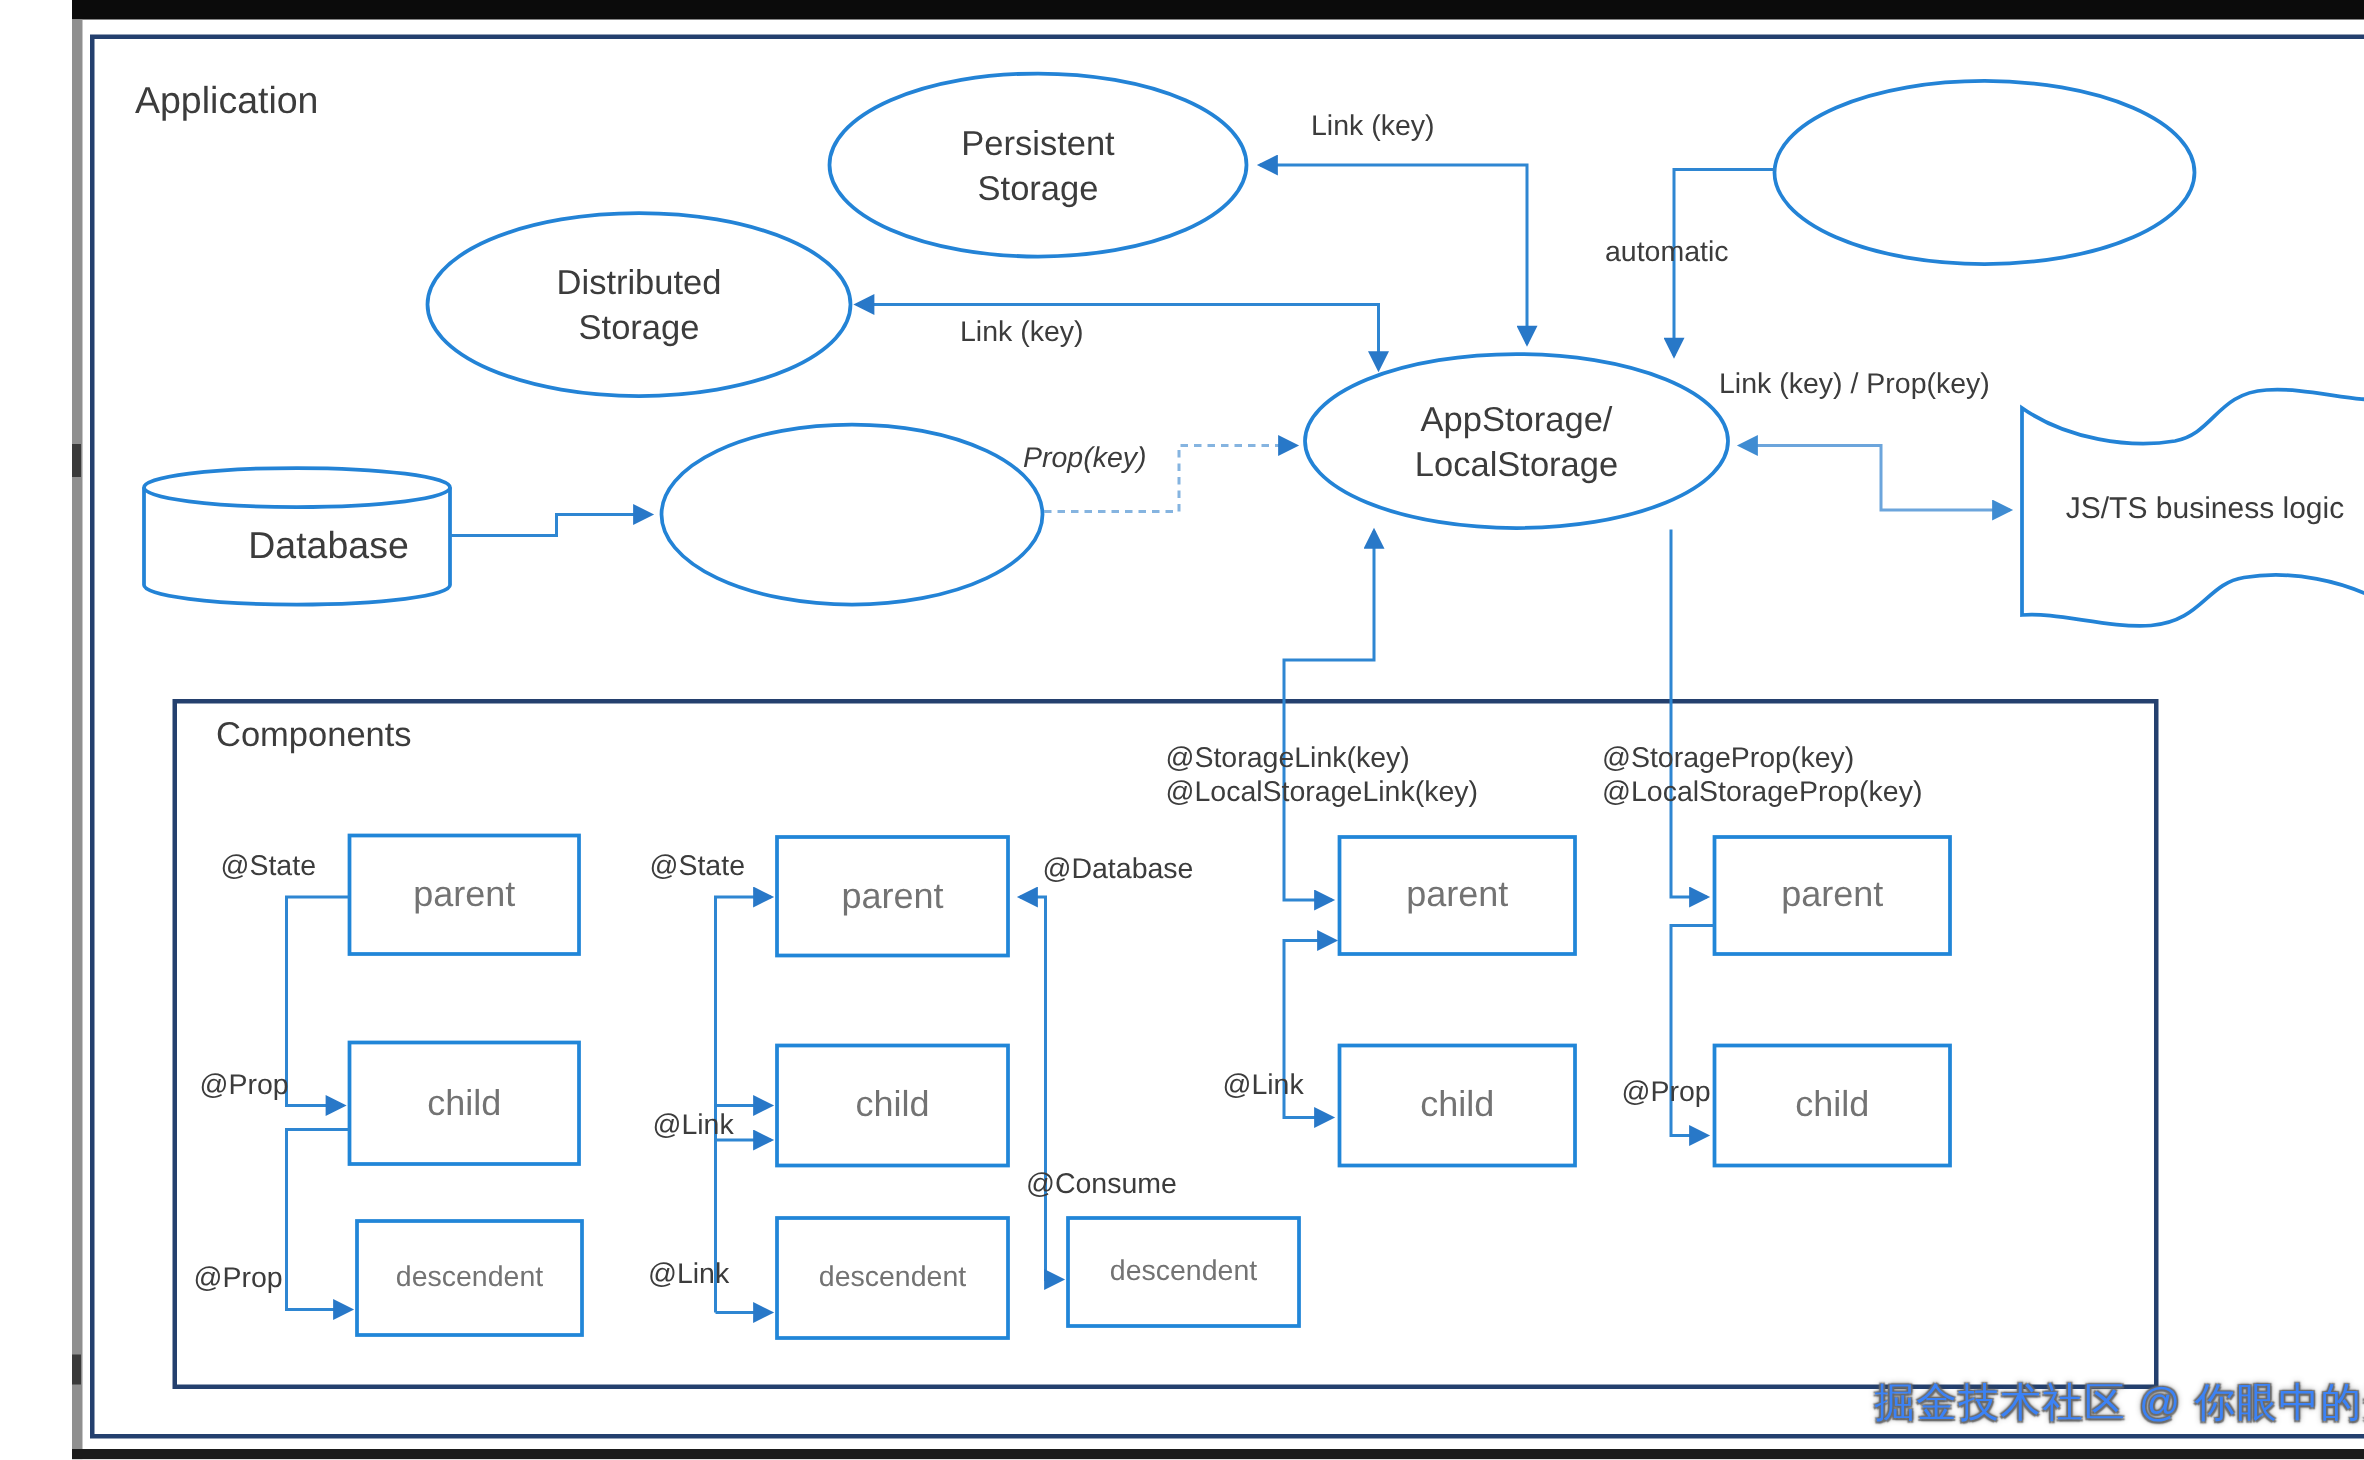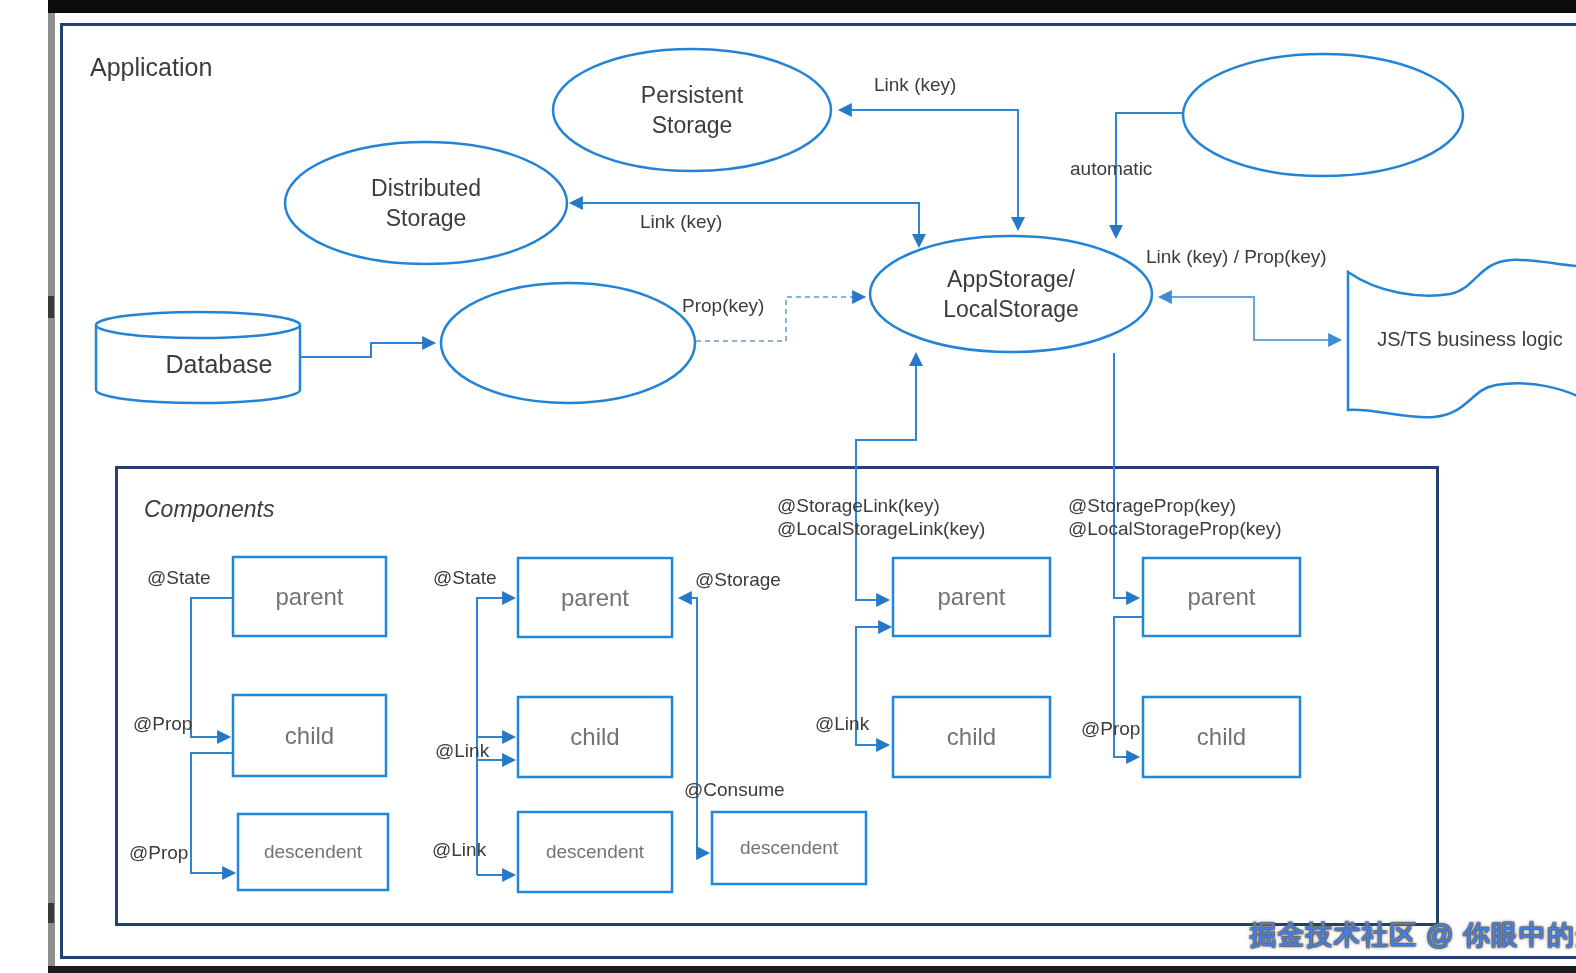--- a/index.html
+++ b/index.html
@@ -100,51 +100,51 @@
       <path d="M 185,753 H 143 V 873 H 186" marker-end="url(#mb)"></path>
       <path d="M 429,875 V 598 H 466" marker-end="url(#mb)"></path>
       <path d="M 429,737 H 466" marker-end="url(#mb)"></path>
       <path d="M 429,760 H 466" marker-end="url(#mb)"></path>
       <path d="M 429,875 H 466" marker-end="url(#mb)"></path>
       <path d="M 632,598 H 649 V 853 H 660" marker-start="url(#mb)" marker-end="url(#mb)"></path>
     </g>
   </svg>
 
   <div class="lbl frame-lbl" style="left:42px;top:53px;">Application</div>
-  <div class="lbl comp-lbl" style="left:96px;top:496px;font-style:italic;">Components</div>
+  <div class="lbl comp-lbl" style="left:96px;top:476px;">Components</div>
 
   <div class="lbl node-lbl c" style="left:524px;top:80px;width:240px;">
     <span>Persistent</span><br>
     <span>Storage</span>
   </div>
   <div class="lbl node-lbl c" style="left:258px;top:173px;width:240px;">
     <span>Distributed</span><br>
     <span>Storage</span>
   </div>
   <div class="lbl node-lbl c" style="left:843px;top:264px;width:240px;">
     <span>AppStorage/</span><br>
     <span>LocalStorage</span>
   </div>
   <div class="lbl big c" style="left:50px;top:350px;width:200px;">Database</div>
   <div class="lbl c" style="left:1308px;top:328px;width:228px;font-size:20px;">JS/TS business logic</div>
 
   <div class="lbl edge-lbl" style="left:826px;top:74px;">Link (key)</div>
   <div class="lbl edge-lbl" style="left:592px;top:211px;">Link (key)</div>
   <div class="lbl edge-lbl" style="left:1022px;top:158px;">automatic</div>
-  <div class="lbl edge-lbl" style="left:634px;top:295px;">Prop(key)</div>
+  <div class="lbl edge-lbl" style="left:634px;top:295px;font-style:italic;">Prop(key)</div>
   <div class="lbl edge-lbl" style="left:1098px;top:246px;">Link (key) / Prop(key)</div>
 
   <div class="lbl anno" style="left:99px;top:567px;">@State</div>
   <div class="lbl anno" style="left:85px;top:713px;">@Prop</div>
   <div class="lbl anno" style="left:81px;top:842px;">@Prop</div>
 
   <div class="lbl anno" style="left:385px;top:567px;">@State</div>
   <div class="lbl anno" style="left:387px;top:740px;">@Link</div>
   <div class="lbl anno" style="left:384px;top:839px;">@Link</div>
-  <div class="lbl anno" style="left:647px;top:569px;">@Storage</div>
+  <div class="lbl anno" style="left:647px;top:569px;">@Database</div>
   <div class="lbl anno" style="left:636px;top:779px;">@Consume</div>
 
   <div class="lbl anno" style="left:729px;top:495px;">@StorageLink(key)</div>
   <div class="lbl anno" style="left:729px;top:518px;">@LocalStorageLink(key)</div>
   <div class="lbl anno" style="left:767px;top:713px;">@Link</div>
 
   <div class="lbl anno" style="left:1020px;top:495px;">@StorageProp(key)</div>
   <div class="lbl anno" style="left:1020px;top:518px;">@LocalStorageProp(key)</div>
   <div class="lbl anno" style="left:1033px;top:718px;">@Prop</div>
 

